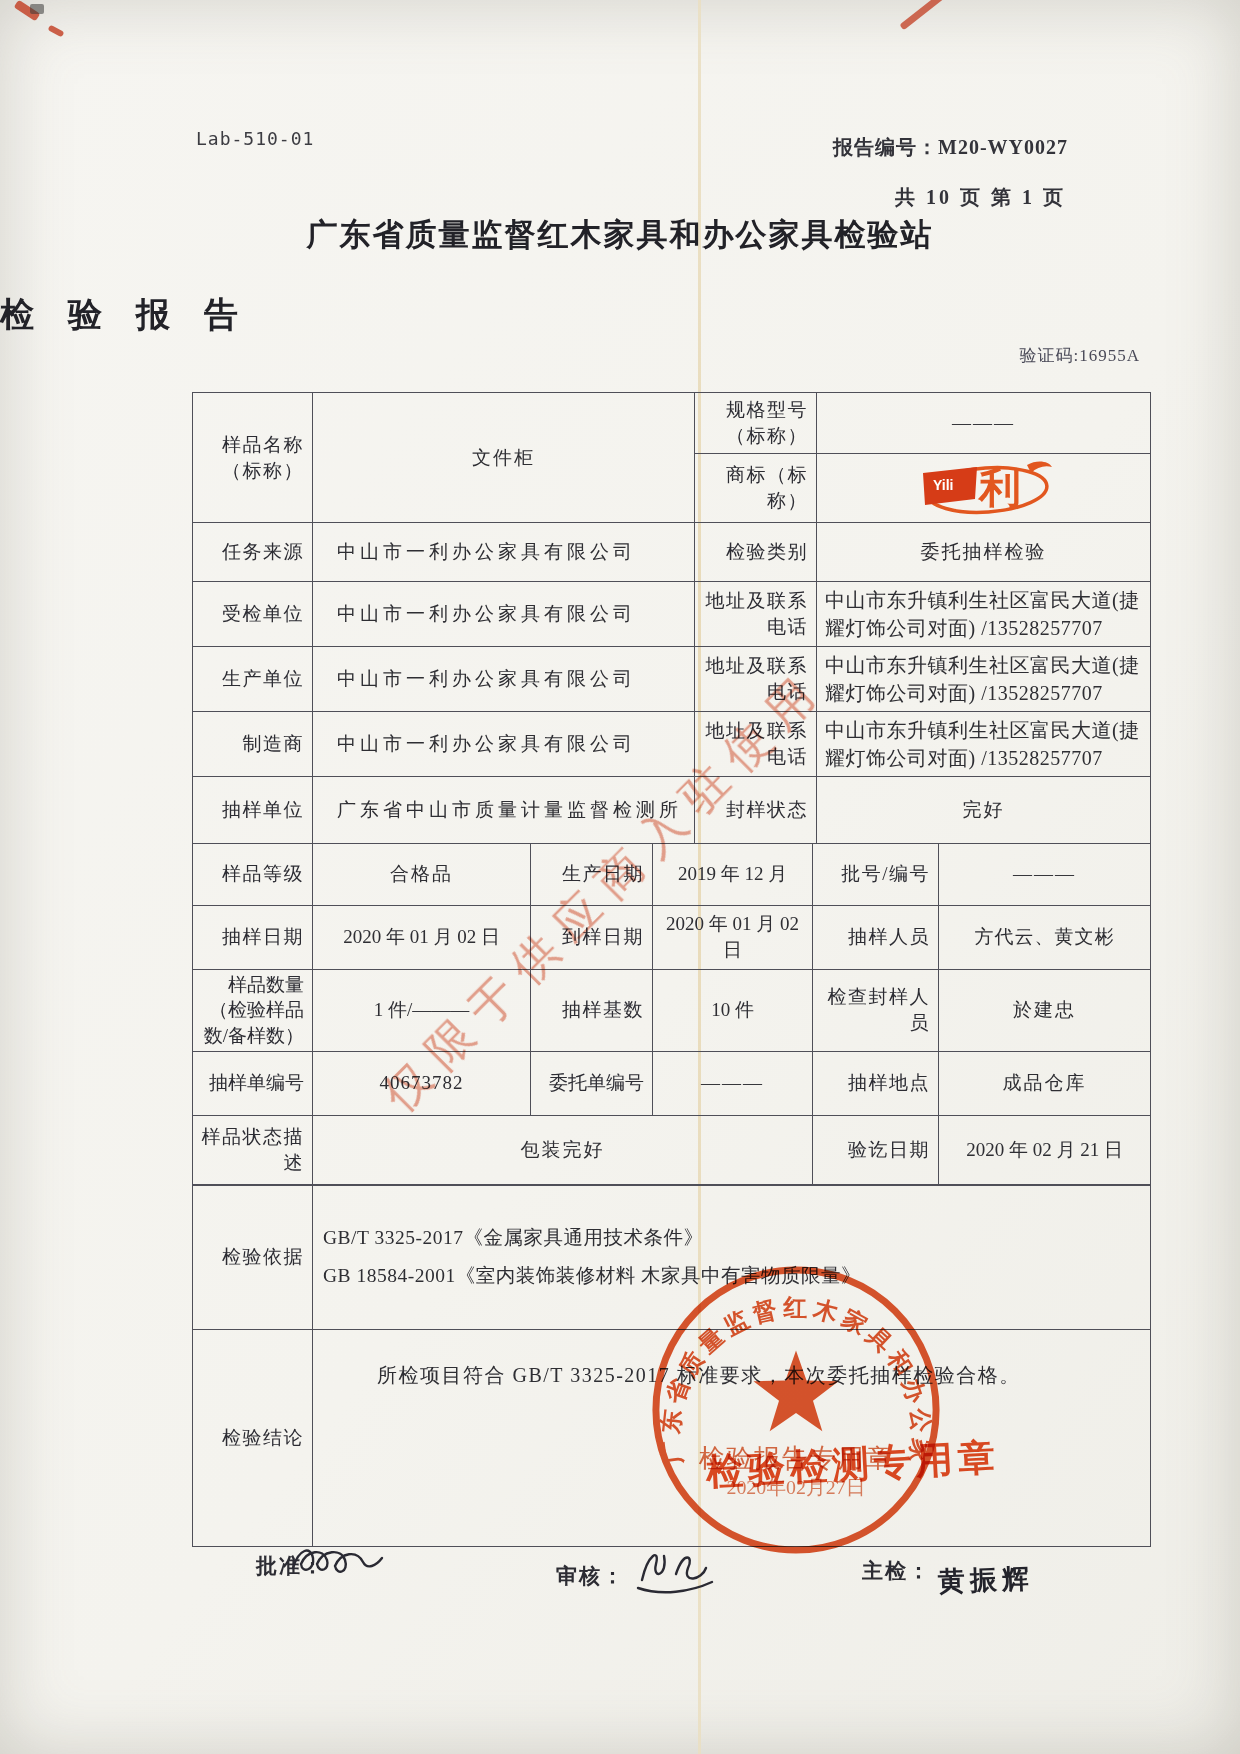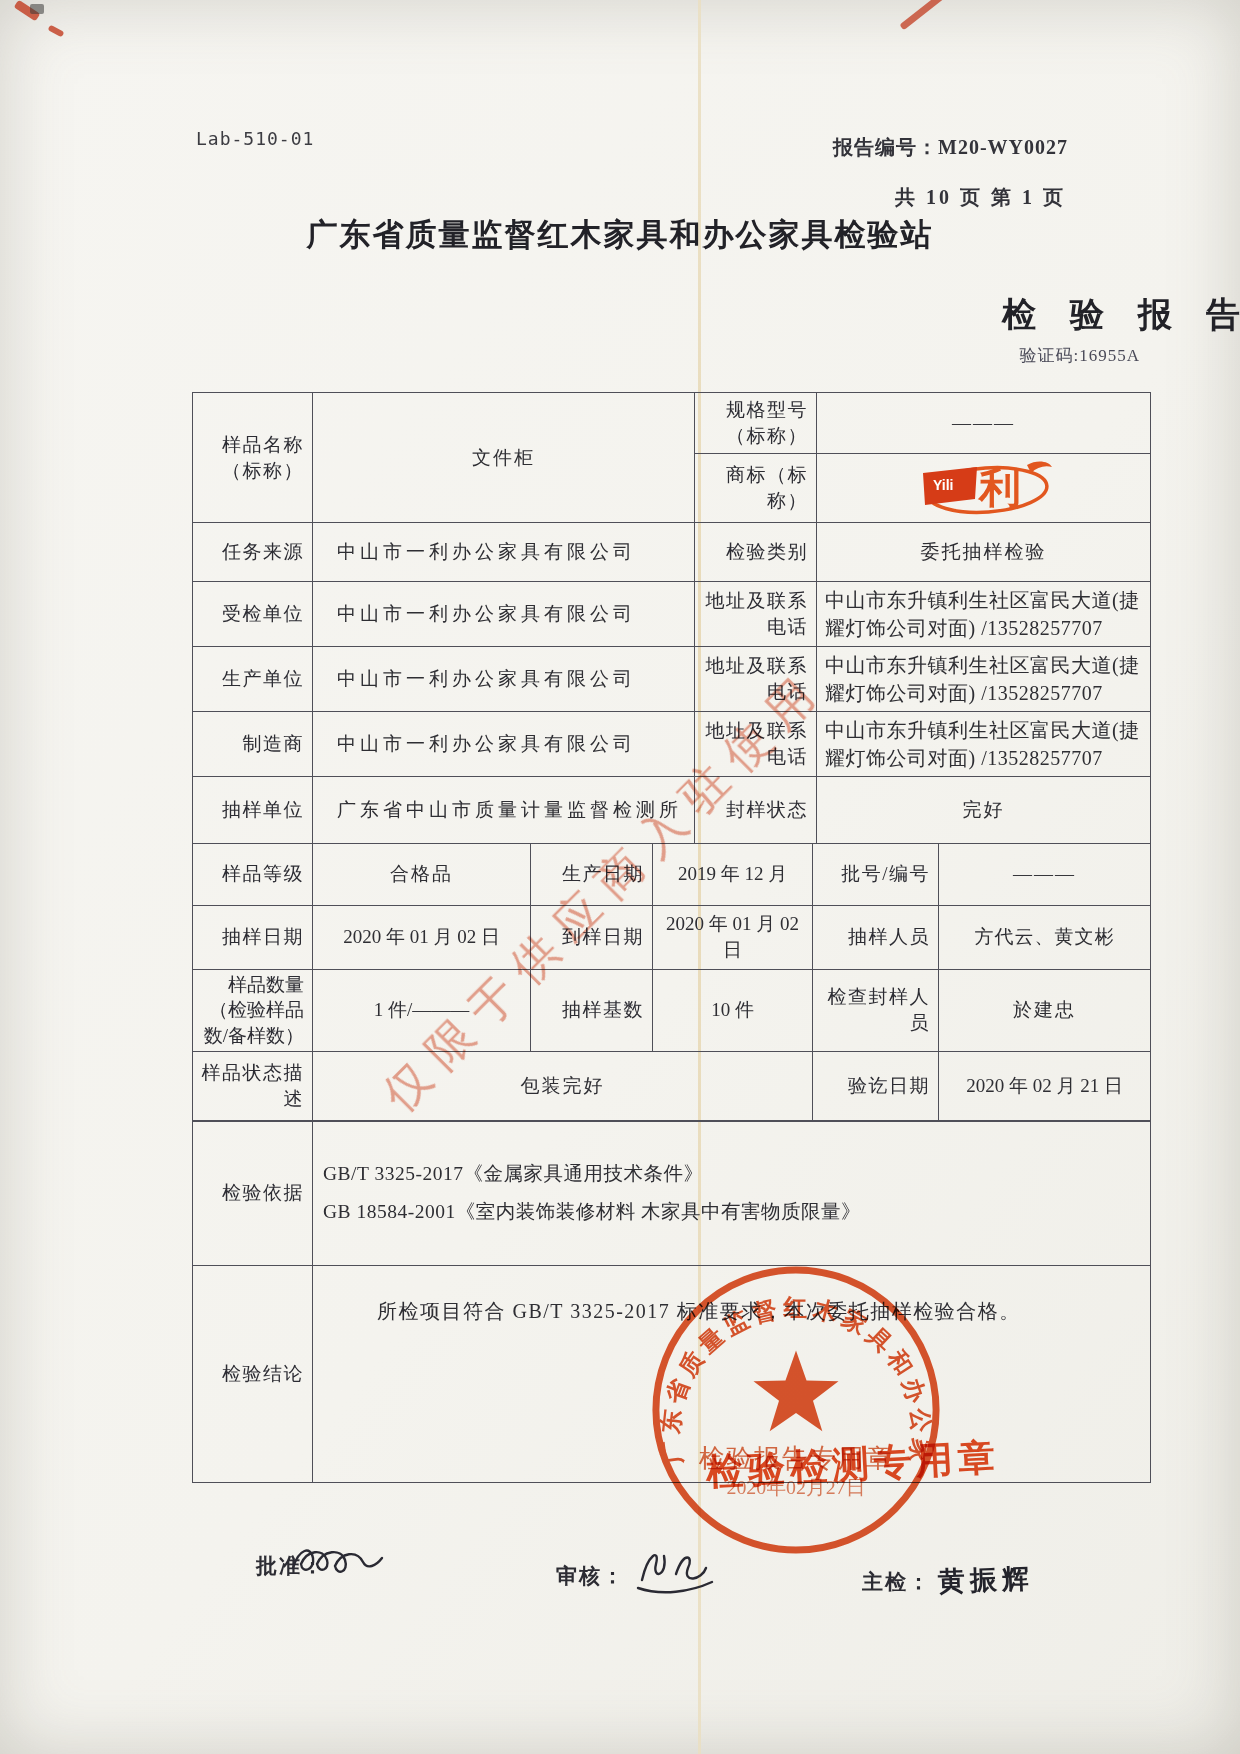--- a/index.html
+++ b/index.html
@@ -23,21 +23,21 @@
   .speck.b{left:48px;top:28px;width:16px;height:6px;transform:rotate(28deg);border-radius:3px;}
   .speck.c{left:896px;top:8px;width:52px;height:7px;transform:rotate(-38deg);border-radius:3px;opacity:.75;}
   .speck.d{left:30px;top:4px;width:14px;height:10px;background:#3a3a38;opacity:.55;border-radius:2px;}
 
   .form-code{position:absolute;left:196px;top:128px;font-family:"DejaVu Sans Mono","Liberation Mono",monospace;
     font-size:18px;letter-spacing:1px;color:#3c3c42;}
   .report-no{position:absolute;top:134px;right:172px;font-size:20px;font-weight:600;color:#33333a;letter-spacing:1px;}
   .page-info{position:absolute;top:184px;right:174px;font-size:20px;font-weight:600;color:#33333a;letter-spacing:3px;}
   .doc-title{position:absolute;left:0;width:100%;top:214px;margin:0;text-align:center;
     font-size:31px;font-weight:700;letter-spacing:2px;color:#222228;}
-  .doc-subtitle{position:absolute;left:0;width:100%;top:292px;margin:0;text-align:right;
+  .doc-subtitle{position:absolute;left:0;width:100%;top:292px;margin:0;text-align:left;
     font-size:34px;font-weight:700;color:#222228;}
   .verify{position:absolute;top:344px;right:100px;font-size:17px;color:#4a4a58;letter-spacing:1px;}
 
   #tables{position:absolute;left:192px;top:392px;width:958px;}
   table{border-collapse:collapse;table-layout:fixed;width:958px;}
   table.t2,table.t3{margin-top:-1.5px;}
   td{border:1.5px solid #4f4f58;font-size:19px;padding:2px 4px;vertical-align:middle;
      overflow-wrap:anywhere;line-height:1.35;}
   td.lbl{text-align:right;letter-spacing:1.5px;color:#2c2c33;padding:2px 8px;}
   td.val{text-align:center;letter-spacing:2px;}
@@ -64,21 +64,21 @@
     position:absolute;left:688px;top:1440px;width:330px;text-align:center;
     font-size:37px;font-weight:700;color:#e23c10;letter-spacing:5px;transform:rotate(-3deg);
     mix-blend-mode:multiply;opacity:.92;pointer-events:none;white-space:nowrap;
   }
 
   
   .footer{position:absolute;left:0;top:1540px;width:100%;font-size:21px;color:#2c2c33;}
   .sig-label{position:absolute;letter-spacing:2px;font-weight:600;}
   .sig-label.approve{left:216px;top:12px;margin-left:40px;}
   .sig-label.review{left:556px;top:22px;}
-  .sig-label.chief{left:862px;top:28px;}
+  .sig-label.chief{left:862px;top:17px;}
   .sig-svg{position:absolute;}
   .sig-svg.s1{left:288px;top:0px;}
   .sig-svg.s2{left:630px;top:4px;}
   .hand-name{position:absolute;left:938px;top:22px;font-size:27px;font-weight:600;
     letter-spacing:5px;color:#23232b;transform:rotate(-2deg);}
 </style>
 </head>
 <body>
 
 <div id="paper">
@@ -186,20 +186,28 @@
       </tr>
       <tr>
         <td class="lbl" style="height:77px;letter-spacing:0">样品数量（检验样品数/备样数）</td>
         <td class="val" style="letter-spacing:0">1 件/———</td>
         <td class="lbl">抽样基数</td>
         <td class="val" style="letter-spacing:0">10 件</td>
         <td class="lbl">检查封样人员</td>
         <td class="val">於建忠</td>
       </tr>
       <tr>
+        <td class="lbl" style="height:59px;letter-spacing:0">抽样单编号</td>
+        <td class="val" style="letter-spacing:1px">40673782</td>
+        <td class="lbl" style="letter-spacing:0">委托单编号</td>
+        <td class="val">———</td>
+        <td class="lbl">抽样地点</td>
+        <td class="val">成品仓库</td>
+      </tr>
+      <tr>
         <td class="lbl" style="height:65px">样品状态描述</td>
         <td class="val" colspan="3">包装完好</td>
         <td class="lbl">验讫日期</td>
         <td class="val" style="letter-spacing:0">2020 年 02 月 21 日</td>
       </tr>
     </tbody>
       </table>
 
     <table class="t3">
       <colgroup>

